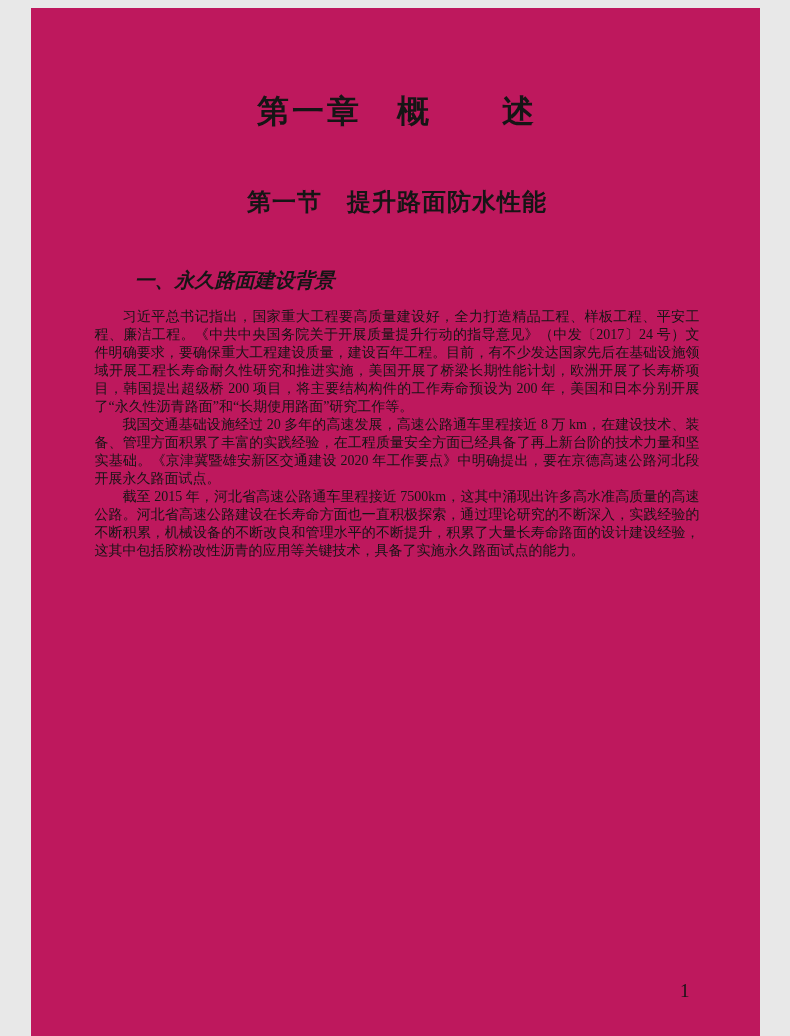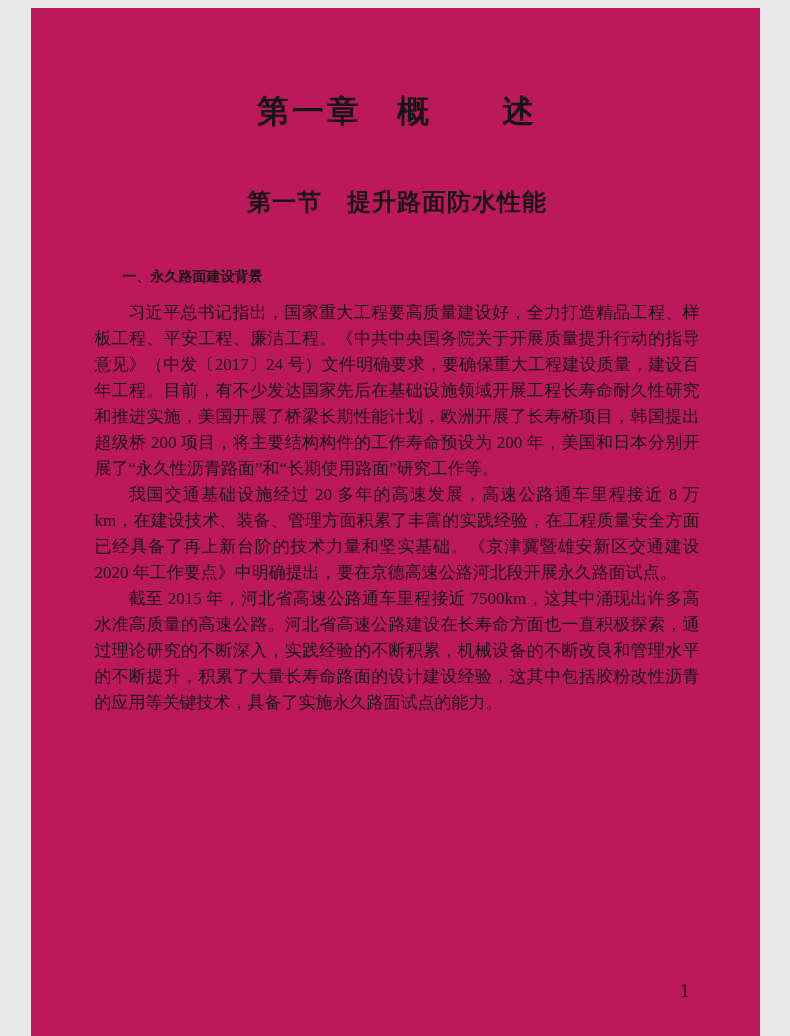--- a/index.html
+++ b/index.html
@@ -32,30 +32,31 @@
     margin: 60px 0 0 0;
     text-align: center;
     font-size: 24px;
     font-weight: bold;
     letter-spacing: 1px;
     line-height: 1.1;
     font-family: "Liberation Sans", "DejaVu Sans", sans-serif;
   }
   .subsection-heading {
     margin: 52px 0 0 0;
-    font-size: 14px;
+    font-size: 20px;
     font-weight: bold;
     text-indent: 2em;
     line-height: 1.2;
     font-family: "Liberation Sans", "DejaVu Sans", sans-serif;
+    font-style: italic;
   }
   .body-text {
     margin-top: 16px;
-    font-size: 17px;
-    line-height: 26px;
+    font-size: 14px;
+    line-height: 18px;
     text-align: justify;
     text-justify: inter-ideograph;
   }
   .body-text p {
     margin: 0;
     text-indent: 2em;
   }
   .page-number {
     position: absolute;
     right: 70px;

